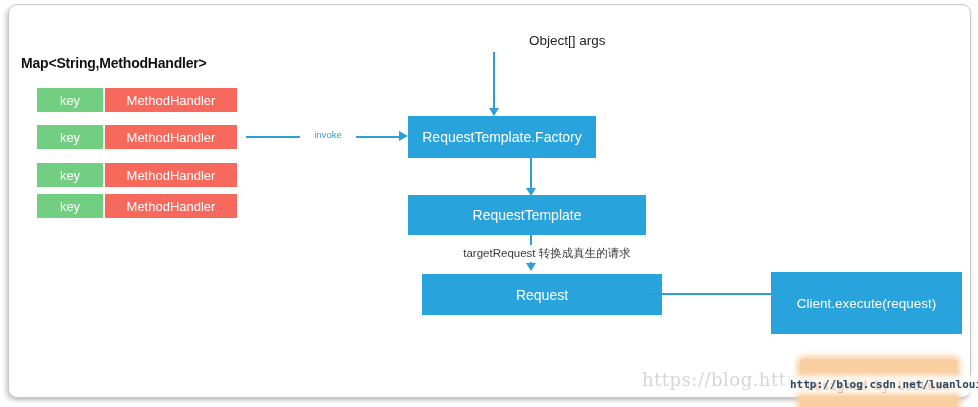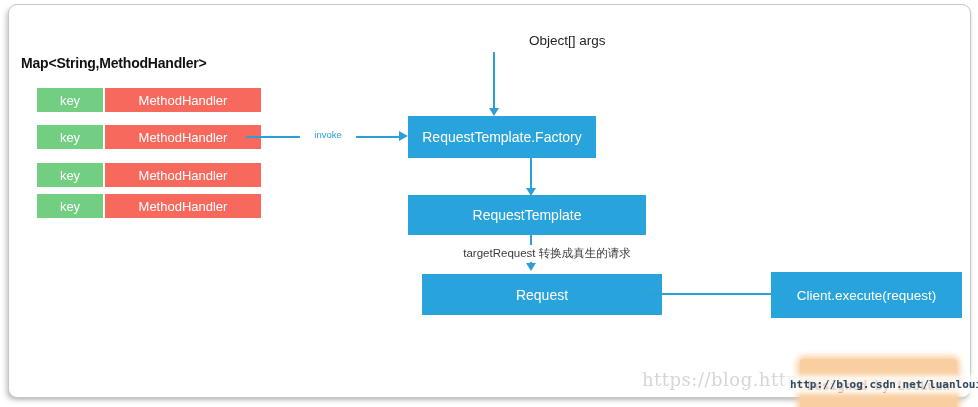--- a/index.html
+++ b/index.html
@@ -20,21 +20,21 @@
   .map-row { display:flex; }
   .map-row + .map-row { }
   .r2 { margin-top:13px; }
   .r3 { margin-top:14px; }
   .r4 { margin-top:7px; }
   .cell {
     height:24px; display:flex; align-items:center; justify-content:center;
     color:#fff; font-size:13px;
   }
   .key-cell { width:66px; background:#72ce80; margin-right:2px; }
-  .val-cell { width:156px; background:#f7695c; }
+  .val-cell { width:132px; background:#f7695c; }
   .node {
     position:absolute; background:#29a3dc; color:#fff;
     display:flex; align-items:center; justify-content:center; font-size:14px;
   }
   .line { position:absolute; background:#2e9fd6; }
   .arrow-down {
     position:absolute; width:0; height:0;
     border-left:5px solid transparent; border-right:5px solid transparent;
     border-top:8px solid #2e9fd6;
   }
@@ -112,18 +112,18 @@
   <div class="node" style="left:408px; top:195px; width:238px; height:40px;">RequestTemplate</div>
 
   <div class="line" style="left:530px; top:235px; width:2px; height:29px;"></div>
   <div class="target-label">targetRequest 转换成真生的请求</div>
   <div class="arrow-down" style="left:526px; top:263px;"></div>
 
   <div class="node" style="left:408px; top:274px; width:240px; height:41px;margin-left:14px;">Request</div>
 
   <div class="line" style="left:648px; top:293px; width:123px; height:1.5px;"></div>
 
-  <div class="node" style="left:771px; top:272px; width:191px; height:46px; font-size:13.5px;">Client.execute(request)</div>
+  <div class="node" style="left:771px; top:272px; width:191px; height:62px; font-size:13.5px;">Client.execute(request)</div>
 
   <div class="wm-faint">https://blog.http.net/u010349169</div>
   <div class="wm-badge">Designed by LouLuan</div>
   <div class="wm-url">http://blog.csdn.net/luanlouis</div>
 </div>
 
 </body></html>

